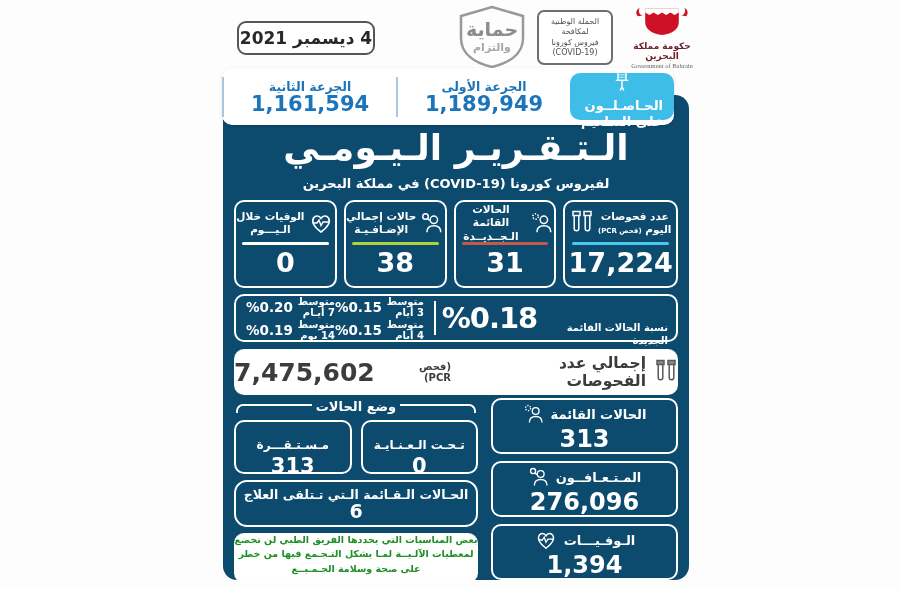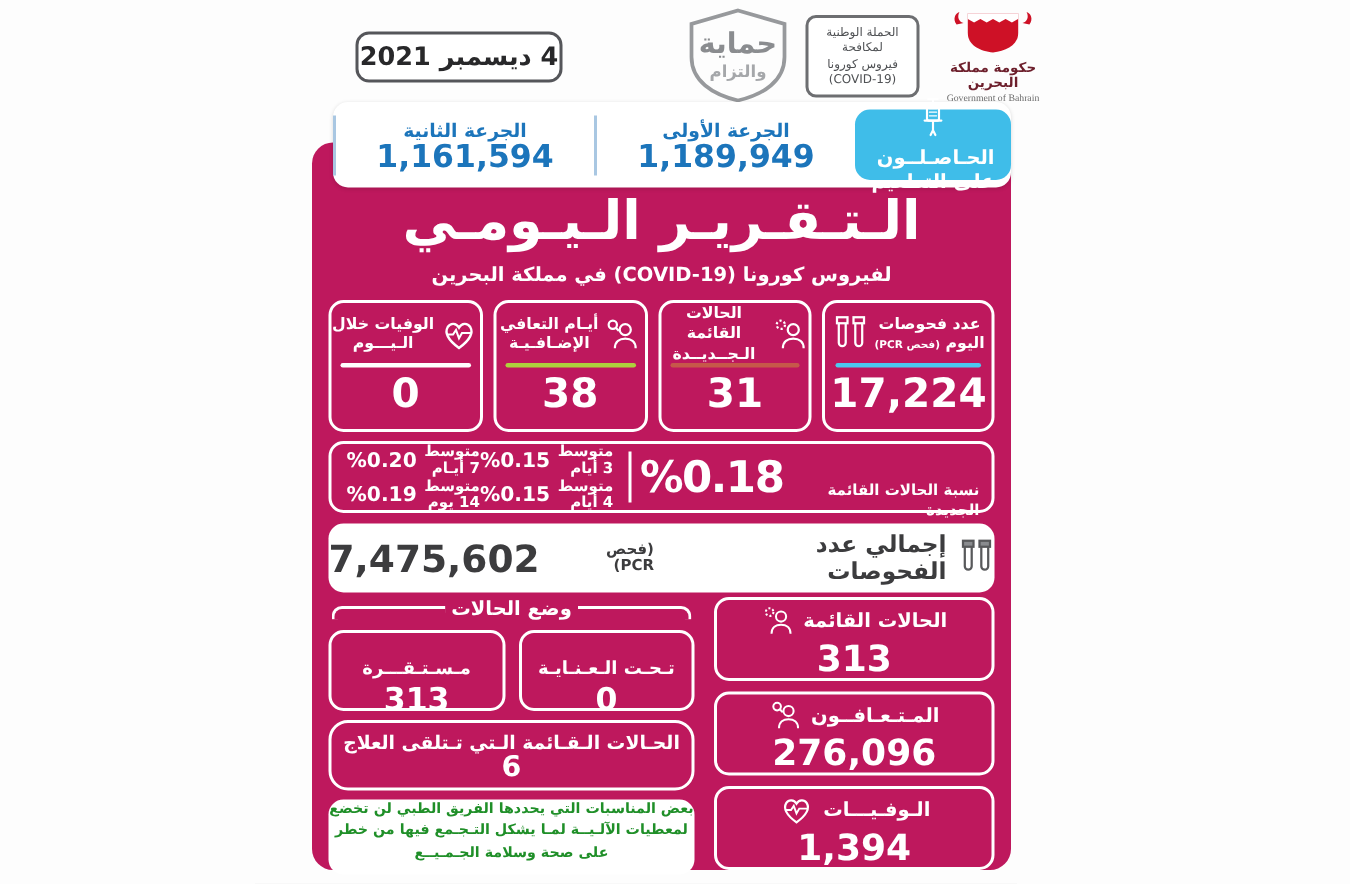--- a/index.html
+++ b/index.html
@@ -34,22 +34,22 @@
     box-shadow:0 1px 3px rgba(0,0,0,.15); z-index:3; }
   .vax-badge { width:104px; height:47px; background:#3fbde9; border-radius:10px;
     color:#fff; display:flex; align-items:center; justify-content:center; gap:5px;flex-direction:column; }
   .vax-badge .txt { font-size:13px; font-weight:bold; line-height:1.25; text-align:right; }
   .dose { flex:1; text-align:center; color:#1c75bb; padding-top:3px; }
   .dose-label { font-size:12.5px; font-weight:bold; line-height:1.1; }
   .dose-value { font-size:21px; font-weight:bold; line-height:1.1; direction:ltr; }
   .dose-sep { width:2px; height:40px; background:#a9c7e2; align-self:center; }
 
   
-  .panel { position:absolute; left:208px; top:95px; width:466px; height:485px;
-    background:#be185d; border-radius:14px; z-index:1; }
+  .panel { position:absolute; left:223px; top:95px; width:466px; height:485px;
+    background:#0c4a6e; border-radius:14px; z-index:1; }
   .title { position:absolute; top:32px; width:100%; text-align:center;
     color:#fff; font-size:36px; font-weight:bold; }
   .subtitle { position:absolute; top:81px; width:100%; text-align:center;
     color:#fff; font-size:13px; font-weight:bold; direction:rtl; }
 
   
   .stats-row { position:absolute; top:105px; left:11px; right:11px; height:88px;
     display:flex; direction:rtl; gap:7px; }
   .stat-box { flex:1; border:2px solid #fff; border-radius:10px;
     display:flex; flex-direction:column; align-items:center; padding-top:5px; color:#fff; }
@@ -239,21 +239,21 @@
             <svg width="24" height="26" viewBox="0 0 26 26">
               <g fill="none" stroke="#ffffff" stroke-width="1.6">
                 <circle cx="15" cy="9.5" r="4"></circle>
                 <path d="M7.5 23 c0-5 3.5-7 7.5-7 s7.5 2 7.5 7"></path>
                 <circle cx="6" cy="6" r="3"></circle>
                 <path d="M8.3 8.3 L10.4 10.4"></path>
               </g>
             </svg>
           </span>
           <div class="stat-label">
-            <div>أيـام التعافي</div>
+            <div>حالات إجمالي</div>
             <div>الإضـافـيـة</div>
           </div>
         </div>
         <div class="stat-line" style="background: rgb(174, 209, 61);"></div>
         <div class="stat-value">38</div>
       </div>
 
       <div class="stat-box">
         <div class="stat-head">
           <span class="icon">

